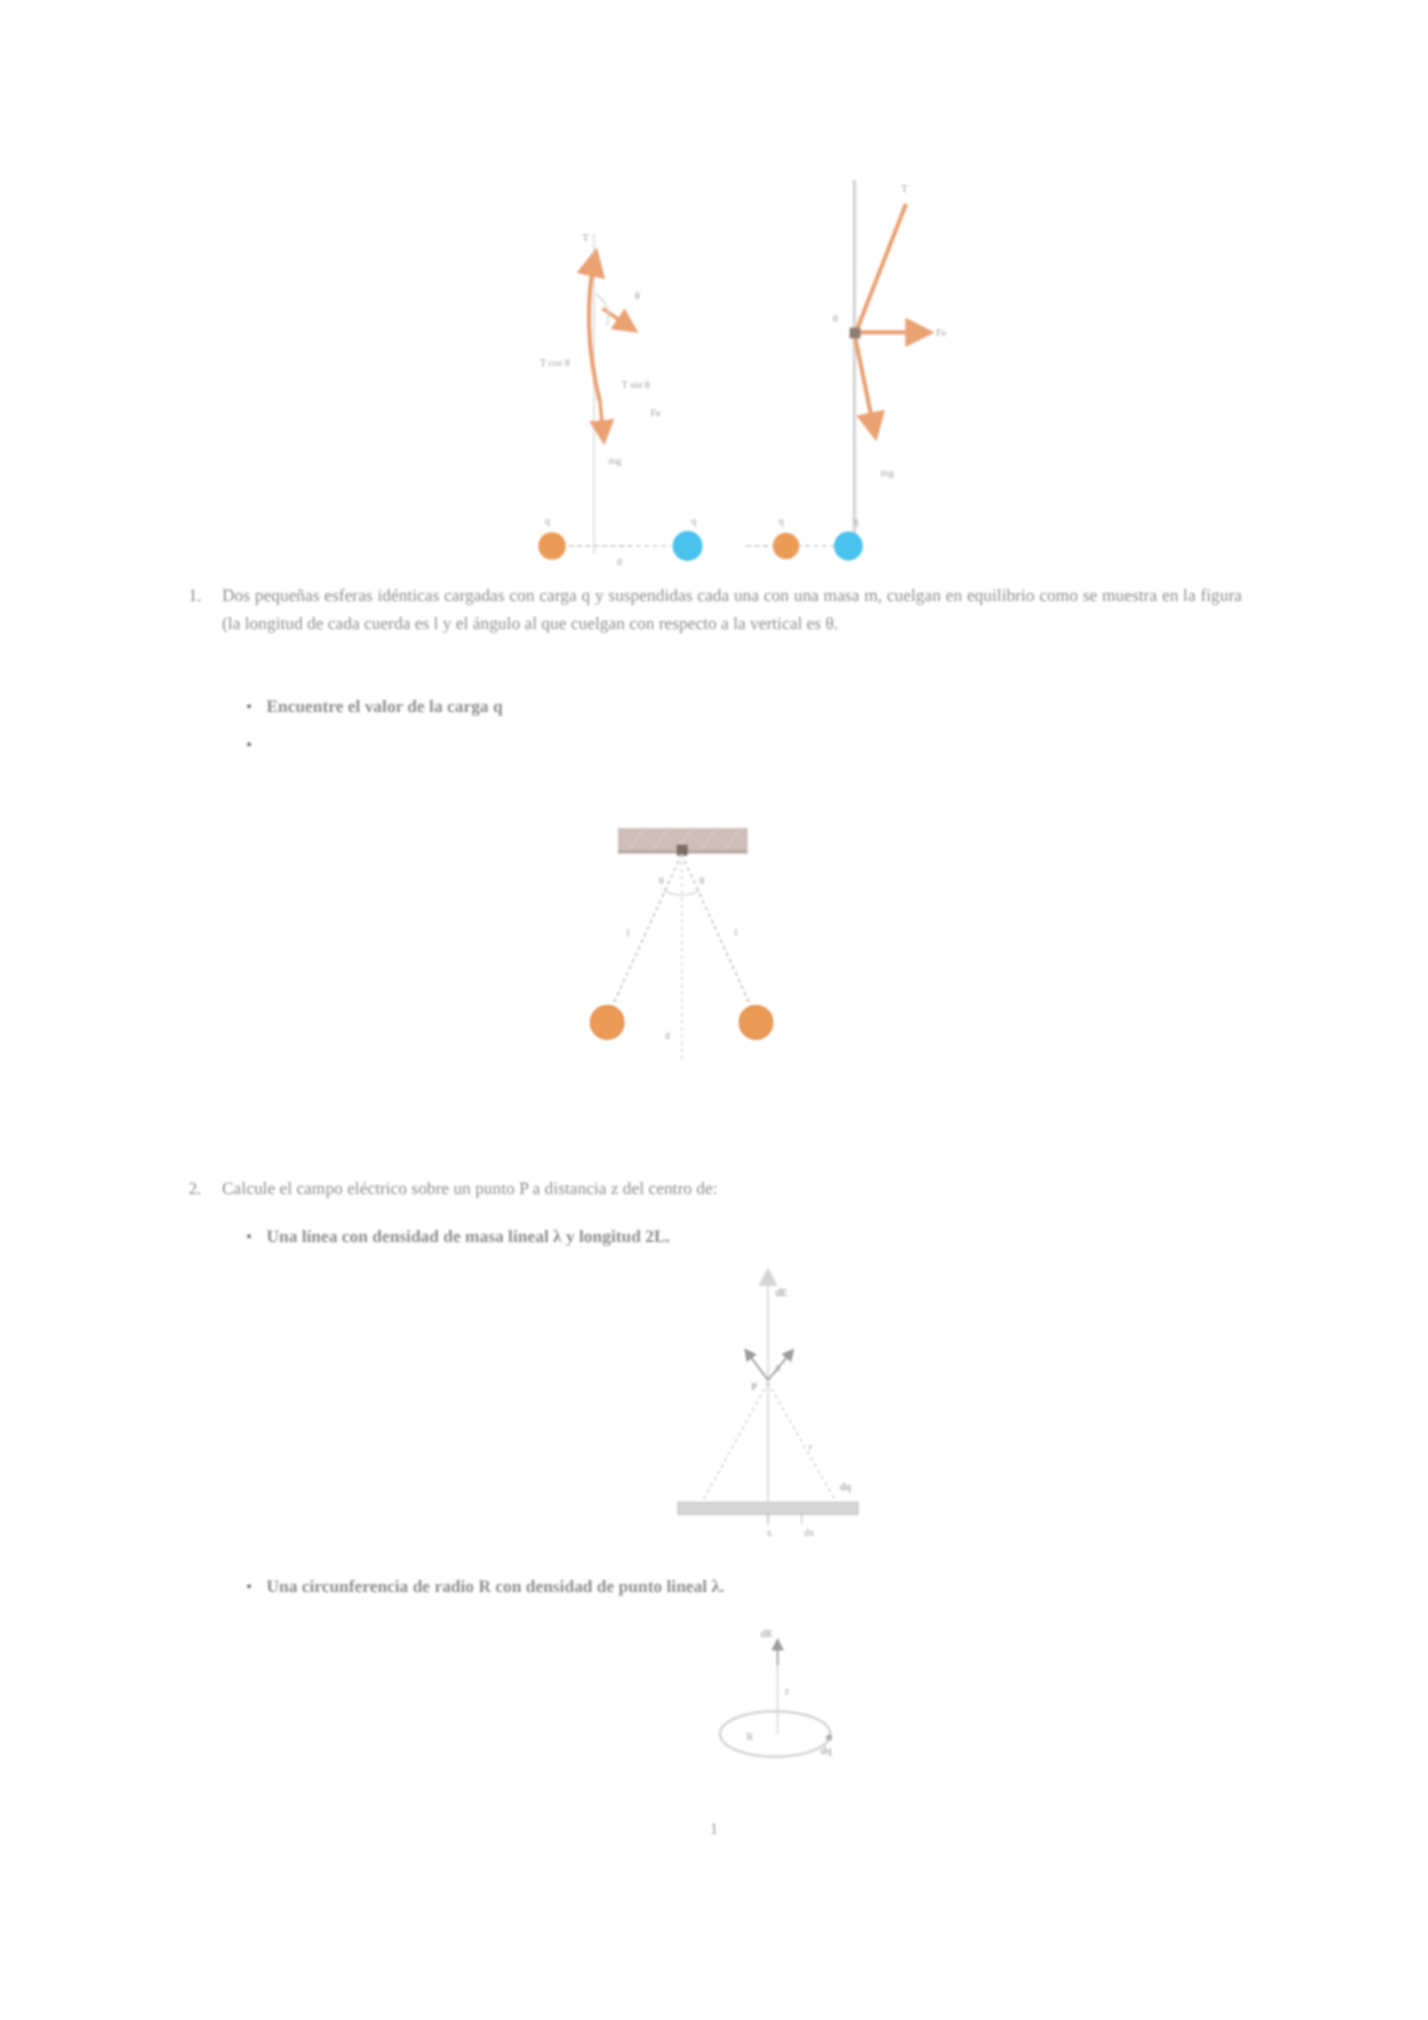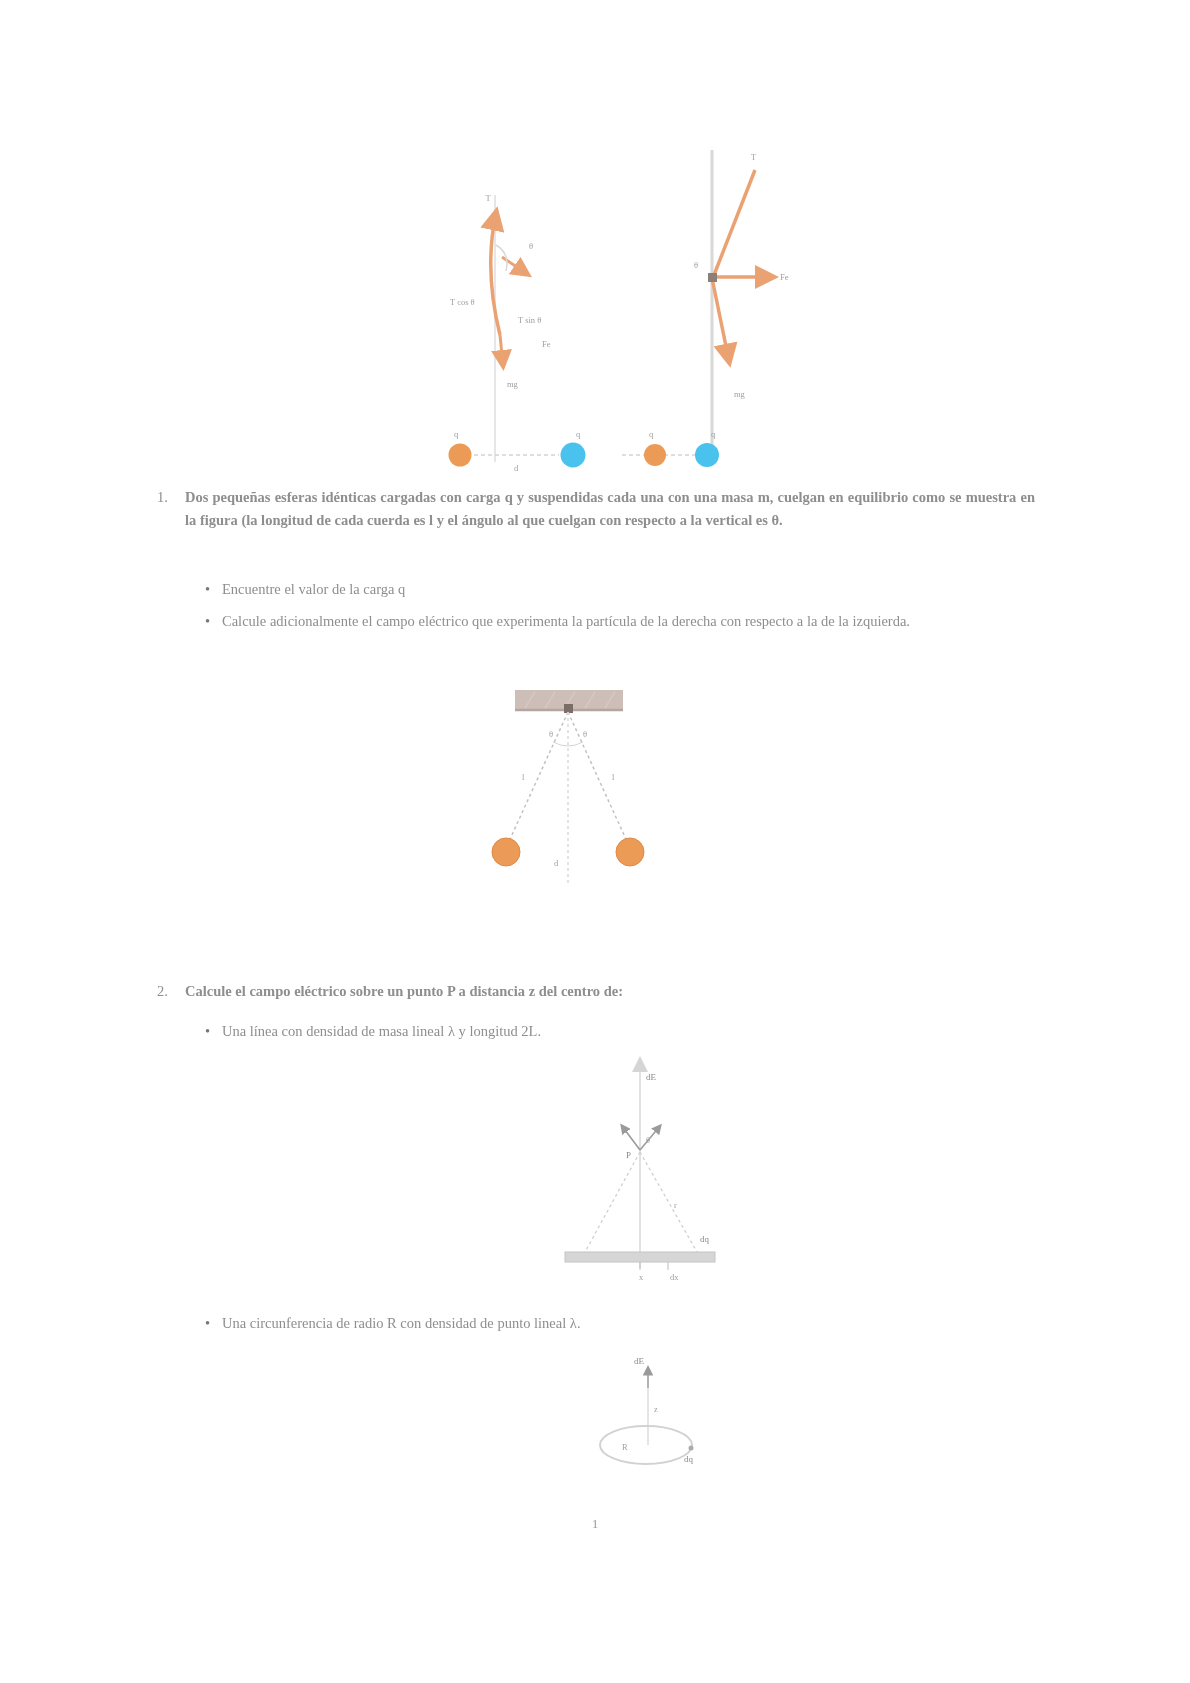--- a/index.html
+++ b/index.html
@@ -6,24 +6,24 @@
   .page{
     position:relative;
     width:1190px;height:1683px;
     background:#ffffff;
     font-family:"Liberation Serif","DejaVu Serif",serif;
     filter:blur(0.7px);
     overflow:hidden;
   }
   .pitem{position:absolute;display:flex;color:#8e8e8e;font-size:14.5px;line-height:23px;}
   .pnum{flex:0 0 28px;}
-  .ptext{margin:0;text-align:justify;font-weight:bold;}
+  .ptext{margin:0;text-align:justify;}
   .bullet{position:absolute;display:flex;color:#8e8e8e;font-size:14.5px;line-height:23px;}
   .bdot{flex:0 0 17px;color:#777;}
-  .btext{margin:0;text-align:justify;}
+  .btext{margin:0;text-align:justify;font-weight:bold;}
   .fig{position:absolute;}
   .lbl{fill:#a0a0a0;font-family:"Liberation Serif",serif;font-size:8.5px;}
   .lbl-dark{fill:#8a8a8a;font-family:"Liberation Serif",serif;font-size:9px;}
   .pageno{position:absolute;left:0;top:1516px;width:1190px;text-align:center;
           color:#9f9f9f;font-size:13.5px;}
 </style>
 </head>
 <body>
 
 <div class="page">
@@ -81,21 +81,20 @@
     <p class="ptext">Dos pequeñas esferas idénticas cargadas con carga q y suspendidas cada una con una masa m, cuelgan en equilibrio como se muestra en la figura (la longitud de cada cuerda es l y el ángulo al que cuelgan con respecto a la vertical es θ.</p>
   </div>
 
   <div class="bullet" style="left:205px;top:578px;width:820px">
     <span class="bdot">•</span>
     <p class="btext">Encuentre el valor de la carga q</p>
   </div>
 
   <div class="bullet" style="left:205px;top:610px;width:820px">
     <span class="bdot">•</span>
-    <p class="btext">Calcule adicionalmente el campo eléctrico que experimenta la partícula de la derecha con respecto a la de la izquierda.</p>
   </div>
 
   <svg class="fig" style="left:440px;top:680px" width="280" height="230">
     <rect x="75" y="10" width="108" height="20" fill="#CDBFB8"></rect>
     <line x1="75" y1="30" x2="183" y2="30" stroke="#B5A59E" stroke-width="2.5"></line>
     <g stroke="#DBD0CA" stroke-width="1">
       <line x1="85" y1="28" x2="95" y2="12"></line>
         <line x1="105" y1="28" x2="115" y2="12"></line>
       <line x1="125" y1="28" x2="135" y2="12"></line>
         <line x1="145" y1="28" x2="155" y2="12"></line>

